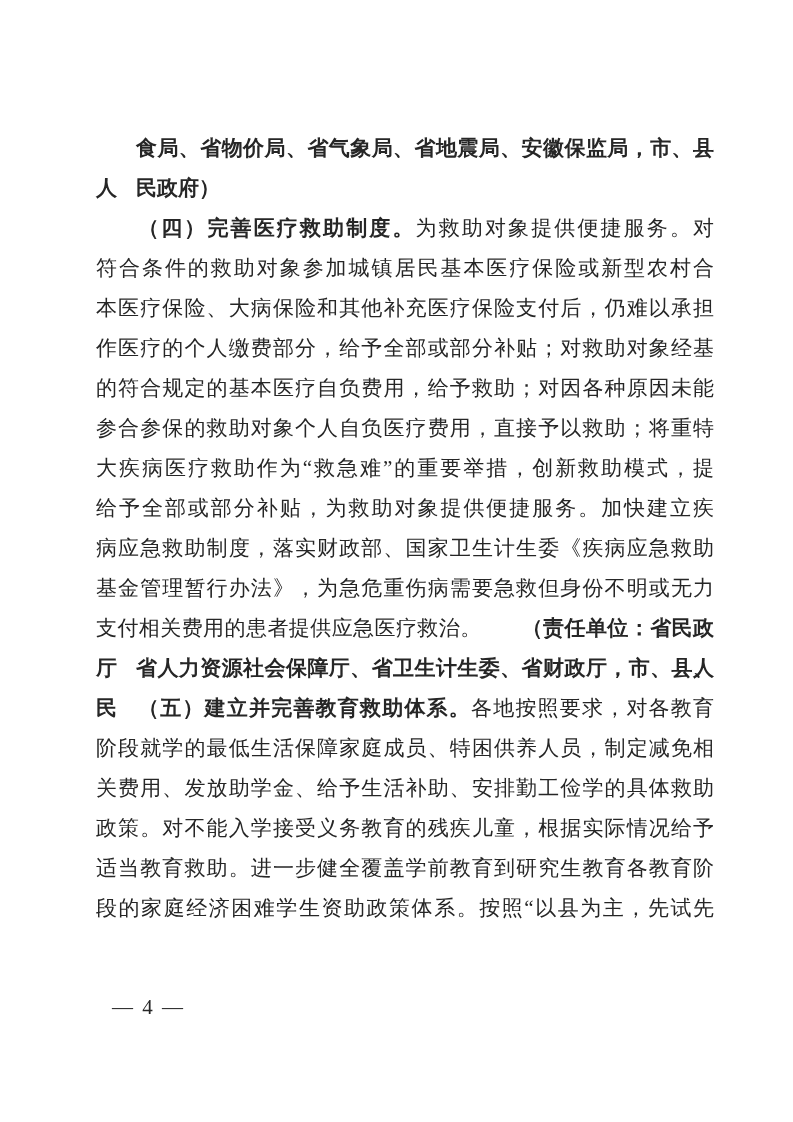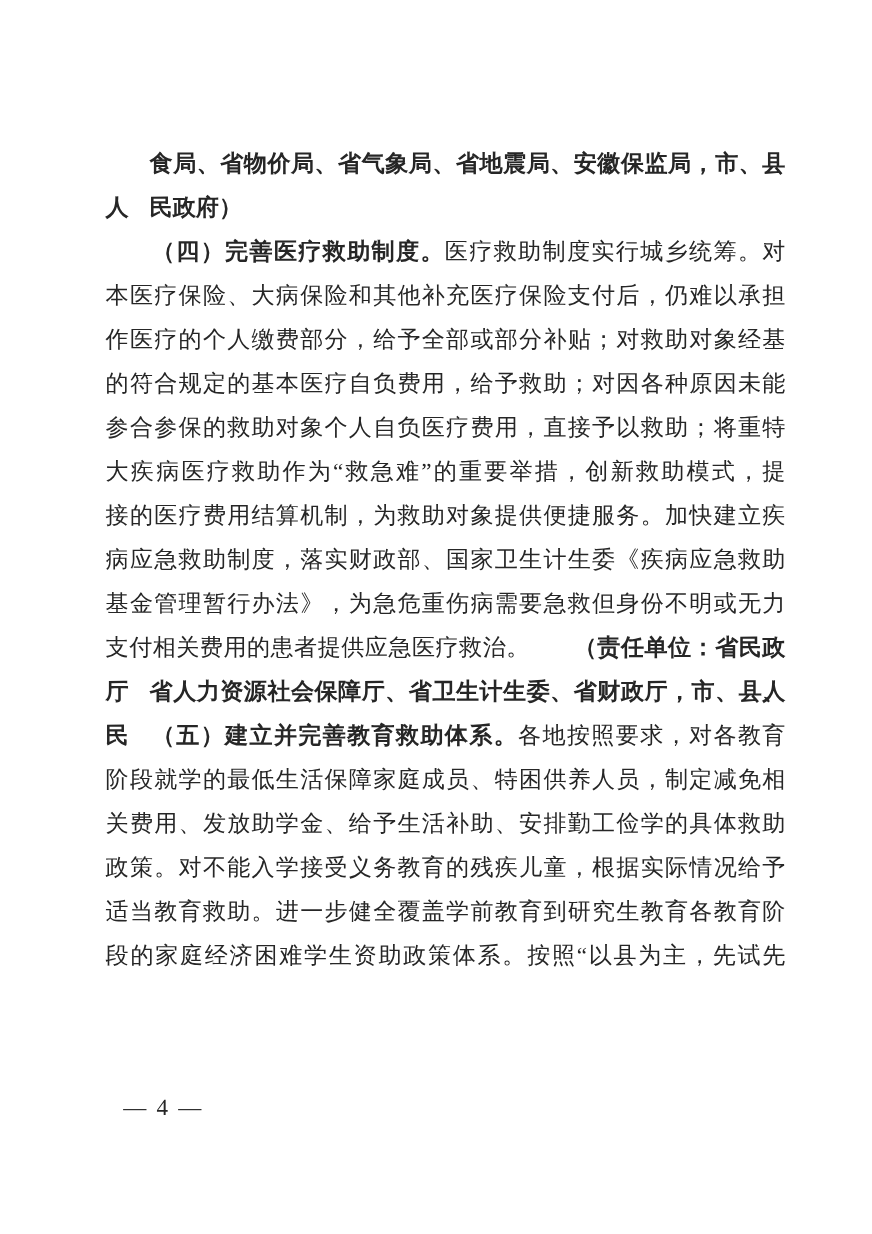--- a/index.html
+++ b/index.html
@@ -59,27 +59,28 @@
     color: #262626;
   }
 </style>
 </head>
 <body>
 
 <div class="page">
   <div class="content" id="doc-lines">
       <div class="line fill"><span class="seg-resp">食局、省物价局、省气象局、省地震局、安徽保监局，市、县人</span></div>
       <div class="line"><span class="seg-resp">民政府）</span></div>
-      <div class="line fill indent"><span class="seg-head">（四）完善医疗救助制度。</span><span class="seg-body">医疗救助制度实行城乡统筹。对</span></div>
+      <div class="line fill indent"><span class="seg-head">（四）完善医疗救助制度。</span><span class="seg-body">为救助对象提供便捷服务。对</span></div>
+      <div class="line fill"><span class="seg-body">符合条件的救助对象参加城镇居民基本医疗保险或新型农村合</span></div>
       <div class="line fill"><span class="seg-body">本医疗保险、大病保险和其他补充医疗保险支付后，仍难以承担</span></div>
       <div class="line fill"><span class="seg-body">作医疗的个人缴费部分，给予全部或部分补贴；对救助对象经基</span></div>
       <div class="line fill"><span class="seg-body">的符合规定的基本医疗自负费用，给予救助；对因各种原因未能</span></div>
       <div class="line fill"><span class="seg-body">参合参保的救助对象个人自负医疗费用，直接予以救助；将重特</span></div>
       <div class="line fill"><span class="seg-body">大疾病医疗救助作为“救急难”的重要举措，创新救助模式，提</span></div>
-      <div class="line fill"><span class="seg-body">接的医疗费用结算机制，为救助对象提供便捷服务。加快建立疾</span></div>
+      <div class="line fill"><span class="seg-body">给予全部或部分补贴，为救助对象提供便捷服务。加快建立疾</span></div>
       <div class="line fill"><span class="seg-body">病应急救助制度，落实财政部、国家卫生计生委《疾病应急救助</span></div>
       <div class="line fill"><span class="seg-body">基金管理暂行办法》，为急危重伤病需要急救但身份不明或无力</span></div>
       <div class="line fill"><span class="seg-body">支付相关费用的患者提供应急医疗救治。</span><span class="seg-resp">（责任单位：省民政厅、</span></div>
       <div class="line fill"><span class="seg-resp">省人力资源社会保障厅、省卫生计生委、省财政厅，市、县人民</span></div>
       <div class="line fill indent"><span class="seg-head">（五）建立并完善教育救助体系。</span><span class="seg-body">各地按照要求，对各教育</span></div>
       <div class="line fill"><span class="seg-body">阶段就学的最低生活保障家庭成员、特困供养人员，制定减免相</span></div>
       <div class="line fill"><span class="seg-body">关费用、发放助学金、给予生活补助、安排勤工俭学的具体救助</span></div>
       <div class="line fill"><span class="seg-body">政策。对不能入学接受义务教育的残疾儿童，根据实际情况给予</span></div>
       <div class="line fill"><span class="seg-body">适当教育救助。进一步健全覆盖学前教育到研究生教育各教育阶</span></div>
       <div class="line fill"><span class="seg-body">段的家庭经济困难学生资助政策体系。按照“以县为主，先试先</span></div>

